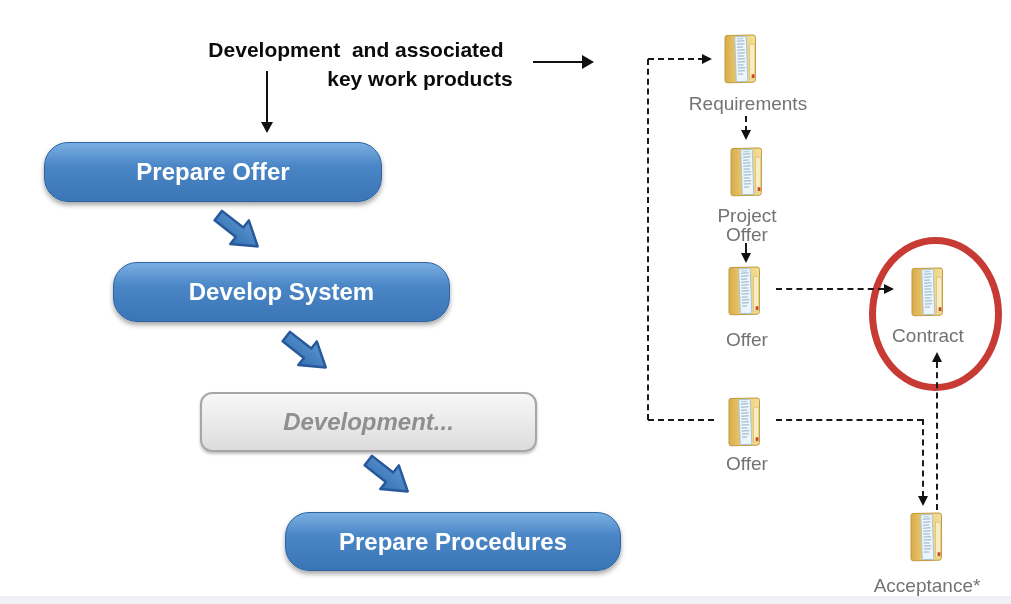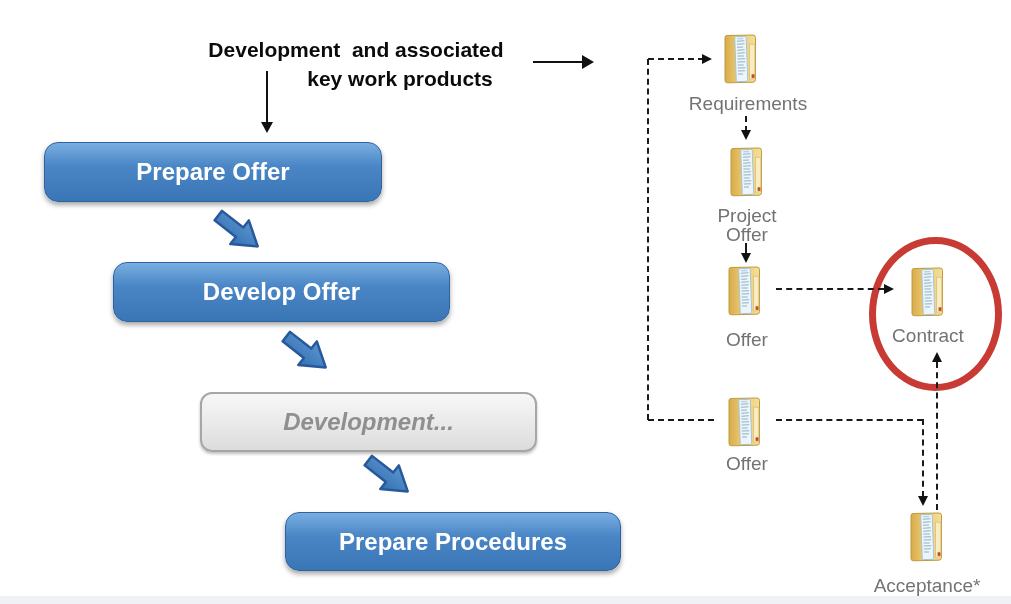--- a/index.html
+++ b/index.html
@@ -6,21 +6,21 @@
   .canvas {
     position:relative; width:1011px; height:604px; background:#ffffff;
     font-family:"Liberation Sans","DejaVu Sans",sans-serif; overflow:hidden;
   }
   .title-line {
     position:absolute; font-weight:bold; font-size:21px; color:#0b0b0b;
     text-align:center; white-space:pre;
   }
   .step {
     position:absolute; display:flex; align-items:center; justify-content:center;
-    border-radius:14px; font-weight:bold; font-size:24px; color:#ffffff;
+    border-radius:24px; font-weight:bold; font-size:24px; color:#ffffff;
     box-shadow:0 3px 5px rgba(0,0,0,0.35);
   }
   .step.blue {
     background:linear-gradient(180deg,#79AEE0 0%,#4A86C6 40%,#3A76B6 100%);
     border:1px solid #2E62A0;
   }
   .step.gray {
     background:linear-gradient(180deg,#F7F7F7 0%,#E9E9E9 55%,#DCDCDC 100%);
     border:2px solid #A6A6A6; color:#8F8F8F; font-style:italic; border-radius:12px;
     box-shadow:0 2px 3px rgba(0,0,0,0.25);
@@ -71,35 +71,35 @@
     </symbol>
     <symbol id="blue-arrow" viewBox="0 0 56 36">
       <polygon points="3,12 30,12 30,3 53,18 30,33 30,24 3,24" fill="url(#gradArrow)" stroke="#27599B" stroke-width="2.5" stroke-linejoin="round"></polygon>
     </symbol>
   </defs>
 </svg>
 
 <div class="canvas">
 
   <div class="title-line" style="left:196px; top:38px; width:320px;">Development  and associated</div>
-  <div class="title-line" style="left:240px; top:67px; width:320px;text-align:center;">key work products</div>
+  <div class="title-line" style="left:260px; top:67px; width:320px;text-align:center;">key work products</div>
 
   <div class="sline sol-v" style="left:266px; top:71px; height:52px;"></div>
   <div class="tri tri-down-lg" style="left:261px; top:122px;"></div>
 
   <div class="sline sol-h" style="left:533px; top:61px; width:50px;"></div>
   <div class="tri tri-right-lg" style="left:582px; top:55px;"></div>
 
   <div class="red-ellipse" style="left:869px; top:237px; width:119px; height:140px;"></div>
 
   <div class="step blue" style="left:44px; top:142px; width:336px; height:58px;">
     <span>Prepare Offer</span>
   </div>
   <div class="step blue" style="left:113px; top:262px; width:335px; height:58px;">
-    <span>Develop Offer</span>
+    <span>Develop System</span>
   </div>
   <div class="step gray" style="left:200px; top:392px; width:333px; height:56px;">
     <span>Development...</span>
   </div>
   <div class="step blue" style="left:285px; top:512px; width:334px; height:57px;">
     <span>Prepare Procedures</span>
   </div>
 
   <div class="blue-arrow" style="left:210px; top:213px; width:56px; height:36px; transform:rotate(38deg);">
     <svg width="56" height="36">

